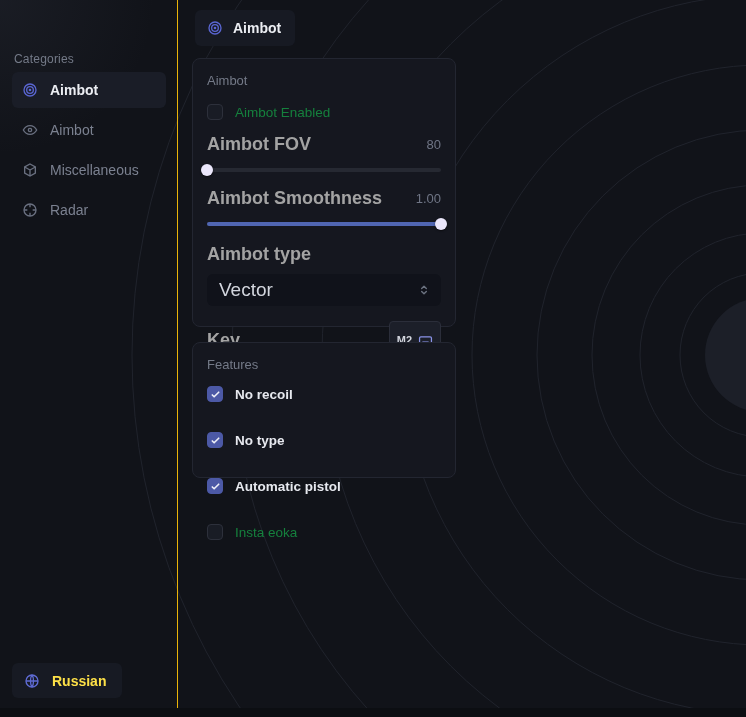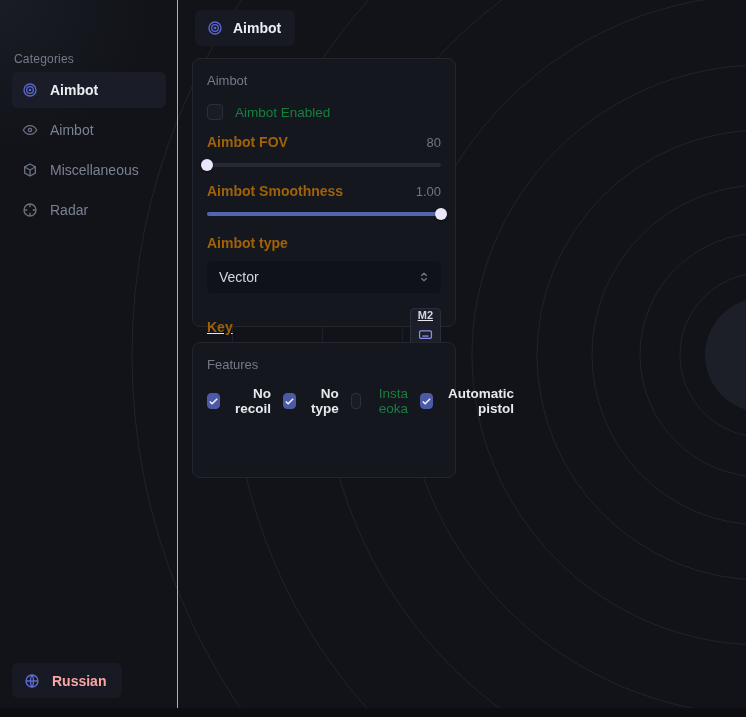--- a/index.html
+++ b/index.html
@@ -23,21 +23,21 @@
   .cat-label { position:absolute; top:52px; left:14px; font-size:12px; color:#747a88; letter-spacing:.2px; }
   .nav { position:absolute; top:72px; left:12px; right:11px; }
   .nav-item { display:flex; align-items:center; gap:12px; height:36px; margin-bottom:4px;
     padding:0 10px; border-radius:6px; color:#7b8190; font-size:14px; cursor:pointer; }
   .nav-item.active { background:#1a1d27; color:#eceef3; font-weight:600; }
   .nav-item .ic { display:flex; width:16px; height:16px; color:#6a7080; flex:0 0 16px; }
   .nav-item.active .ic { color:#5a66d2; }
 
   .lang-btn { position:absolute; left:12px; bottom:19px; height:35px; display:flex; align-items:center;
     gap:12px; padding:0 16px 0 12px; background:#171a23; border-radius:6px; font-size:14px;
-    font-weight:600; color:#fca5a5; cursor:pointer; }
+    font-weight:600; color:#fde047; cursor:pointer; }
   .lang-btn .ic { display:flex; width:16px; height:16px; color:#5f6bd4; }
 
   
   .tab { position:absolute; left:195px; top:10px; height:36px; display:flex; align-items:center;
     gap:10px; padding:0 14px 0 12px; background:#171a23; border-radius:6px; font-size:14px;
     font-weight:600; color:#eceef3; cursor:pointer; }
   .tab .ic { display:flex; width:16px; height:16px; color:#5a66d2; }
 
   .panel { position:absolute; left:192px; width:264px; background:#15171f;
     border:1px solid #232631; border-radius:8px; padding:14px; }
@@ -51,42 +51,42 @@
   .checkbox svg { display:none; width:11px; height:11px; }
   .checkbox.checked { background:#4c59a6; border-color:#4c59a6; }
   .checkbox.checked svg { display:block; }
   .check-label { font-size:13.5px; color:#15803d; }
   .check-row.on .check-label { color:#e7e9ef; font-weight:600; }
 
   .row-enabled { margin-top:16px; }
   .label-row { display:flex; align-items:center; justify-content:space-between; }
   .row-fov { margin-top:14px; }
   .row-smooth { margin-top:12px; }
-  .field-label { font-size:14px; font-weight:600; color:#a16207; }
+  .field-label { font-size:18px; font-weight:600; color:#a3a3a3; }
   .field-value { font-size:13px; color:#6f7585; }
 
   .slider { position:relative; height:12px; margin-top:9px; cursor:pointer; }
   .slider .track { position:absolute; top:4px; left:0; right:0; height:4px; border-radius:2px; background:#262932; }
   .slider .fill { position:absolute; top:4px; left:0; height:4px; border-radius:2px; background:#5066b2; width:var(--p,0%); }
   .slider .thumb { position:absolute; top:0; left:calc(var(--p,0%) - 6px); width:12px; height:12px;
     border-radius:50%; background:#ebe7fb; box-shadow:0 1px 2px rgba(0,0,0,.5); }
 
   .row-type { margin-top:14px; }
   .select { margin-top:9px; height:32px; background:#10121a; border-radius:6px; display:flex;
     align-items:center; justify-content:space-between; padding:0 10px 0 12px; cursor:pointer; }
-  .select-value { font-size:14px; color:#d3d6de; }
+  .select-value { font-size:19px; color:#d3d6de; }
   .select .chev { display:flex; width:14px; height:14px; color:#6b7280; }
 
   .row-key { margin-top:15px; display:flex; align-items:center; justify-content:space-between;text-decoration:underline; }
   .key-badge { display:flex; align-items:center; gap:6px; height:38px; padding:0 7px;
-    background:#1c1f29; border:1px solid #2b2e3a; border-radius:4px; cursor:pointer;flex-direction:column; }
+    background:#1c1f29; border:1px solid #2b2e3a; border-radius:4px; cursor:pointer; }
   .key-badge .kname { font-size:11px; font-weight:600; color:#d3d6de; }
   .key-badge .ic { display:flex; width:15px; height:15px; color:#8a93e8; }
 
-  .feature-list { margin-top:14px; display:flex; flex-direction:row; gap:12px;text-align:right; }
+  .feature-list { margin-top:14px; display:flex; flex-direction:column; gap:30px; }
 </style>
 </head>
 <body>
 
 <div class="stage">
 
   <svg class="rings" width="746" height="717" viewBox="0 0 746 717">
     <circle cx="762" cy="355" r="57" fill="#1c1f28"></circle>
     <g fill="none" stroke="#20232c" stroke-width="1">
       <circle cx="762" cy="355" r="82"></circle>
@@ -238,33 +238,33 @@
 
       <div class="check-row on">
         <span class="checkbox checked">
           <svg viewBox="0 0 24 24" fill="none" stroke="#eef0f8" stroke-width="3.5" stroke-linecap="round" stroke-linejoin="round">
               <path d="M5 13l4 4L19 7"></path>
             </svg>
         </span>
         <span class="check-label">No type</span>
       </div>
 
-      <div class="check-row">
-        <span class="checkbox">
-          
-        </span>
-        <span class="check-label">Insta eoka</span>
-      </div>
-
       <div class="check-row on">
         <span class="checkbox checked">
           <svg viewBox="0 0 24 24" fill="none" stroke="#eef0f8" stroke-width="3.5" stroke-linecap="round" stroke-linejoin="round">
               <path d="M5 13l4 4L19 7"></path>
             </svg>
         </span>
         <span class="check-label">Automatic pistol</span>
       </div>
 
+      <div class="check-row">
+        <span class="checkbox">
+          
+        </span>
+        <span class="check-label">Insta eoka</span>
+      </div>
+
     </div>
   </div>
 
   <div class="bottom-edge"></div>
 </div>
 
 </body></html>

